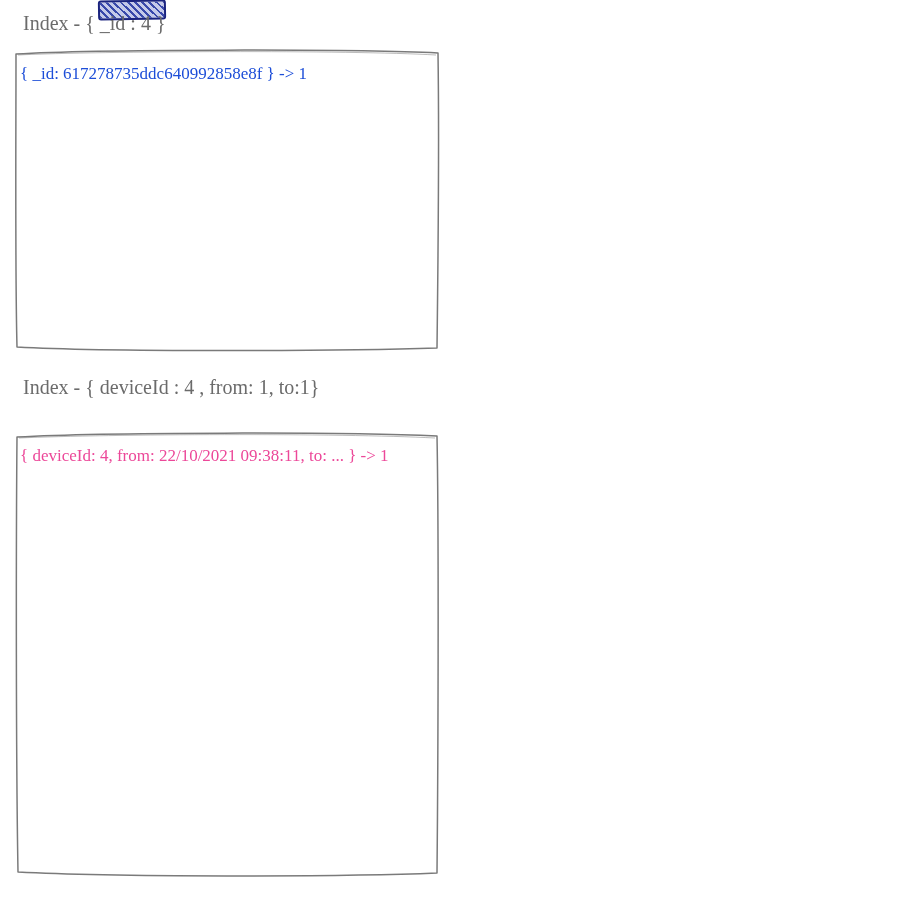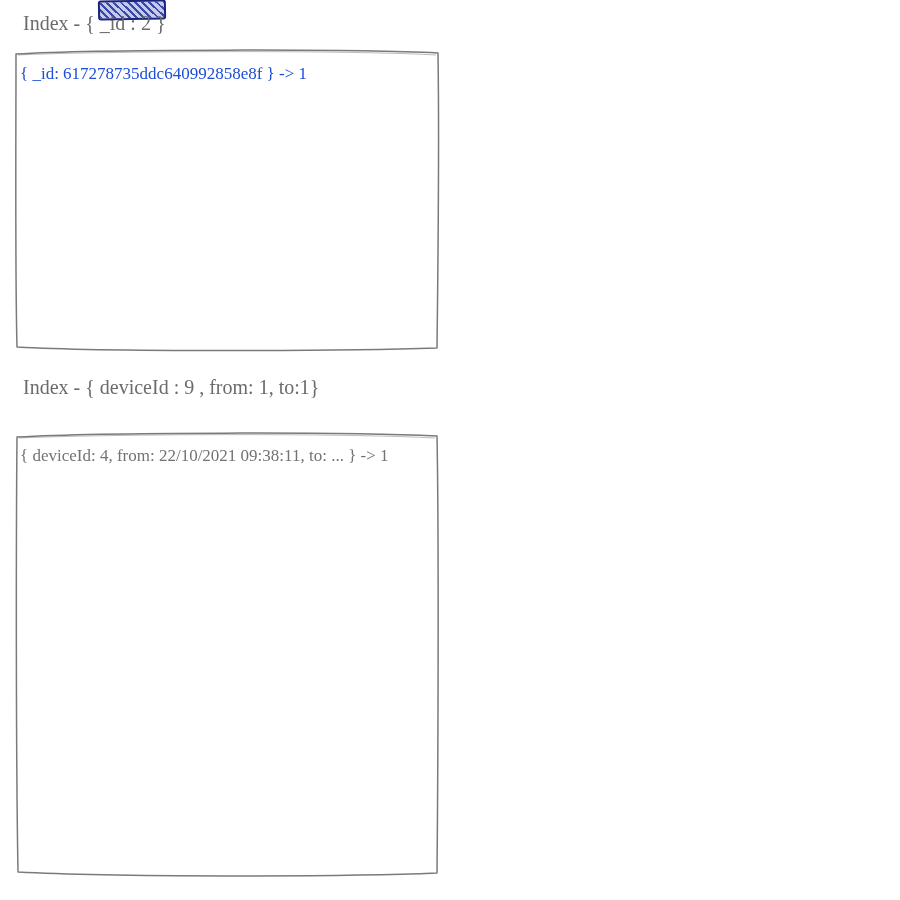--- a/index.html
+++ b/index.html
@@ -43,40 +43,40 @@
   }
   .entry{
     position:absolute;
     top:16px;
     left:6px;
     right:6px;
     font-size:17px;
     line-height:1.2;
   }
   .entry-grey{ color:#1d4ed8; }
-  .entry-navy{ color:#737373; }
+  .entry-navy{ color:#ec4899; }
 </style>
 </head>
 <body>
 
 <div class="stage">
 
   <div class="badge" style="left:98px; top:0px;"></div>
 
-  <div class="label" style="left:23px; top:12px;">Index - { _id : 2 }</div>
+  <div class="label" style="left:23px; top:12px;">Index - { _id : 4 }</div>
 
   <div class="sketch-box" style="left:14px; top:48px; width:426px; height:304px;">
     <svg viewBox="0 0 426 304" preserveAspectRatio="none">
       <path d="M2,6 C 80,1 340,1 424,5 C 425,70 424,220 423,300 C 330,303 90,304 3,299 C 1,220 2,90 2,6 Z" fill="none" stroke="#7a7a7a" stroke-width="1.5" stroke-linejoin="round"></path>
       <path d="M4,7 C 85,3 335,2 422,7" fill="none" stroke="#7a7a7a" stroke-width="1" opacity="0.5"></path>
     </svg>
     <div class="entry entry-grey">{ _id: 617278735ddc640992858e8f } -&gt; 1</div>
   </div>
 
-  <div class="label" style="left:23px; top:376px;">Index - { deviceId : 9 , from: 1, to:1}</div>
+  <div class="label" style="left:23px; top:376px;">Index - { deviceId : 4 , from: 1, to:1}</div>
 
   <div class="sketch-box" style="left:14px; top:430px; width:426px; height:448px;">
     <svg viewBox="0 0 426 448" preserveAspectRatio="none">
       <path d="M3,7 C 90,2 330,2 423,6 C 425,110 424,340 423,443 C 330,447 95,447 4,442 C 2,330 2,120 3,7 Z" fill="none" stroke="#7a7a7a" stroke-width="1.5" stroke-linejoin="round"></path>
       <path d="M5,8 C 95,4 325,3 421,8" fill="none" stroke="#7a7a7a" stroke-width="1" opacity="0.5"></path>
     </svg>
     <div class="entry entry-navy">{ deviceId: 4, from: 22/10/2021 09:38:11, to: ... } -&gt; 1</div>
   </div>
 
 </div>

